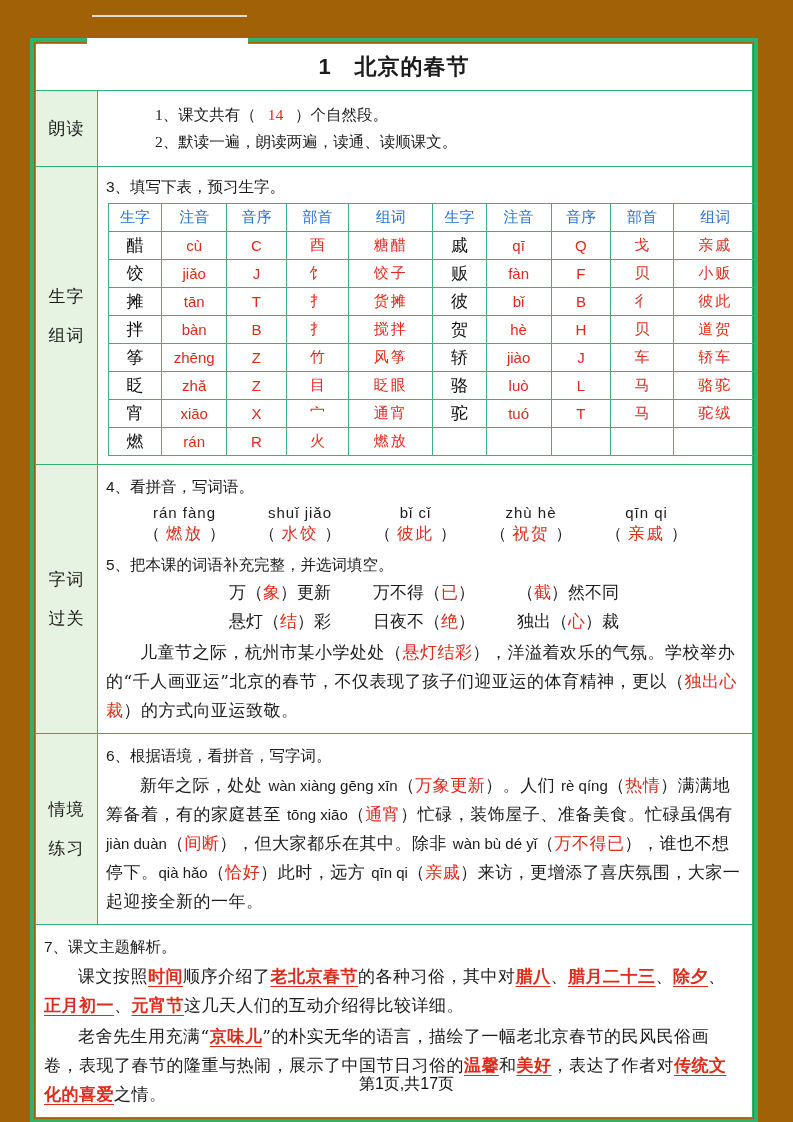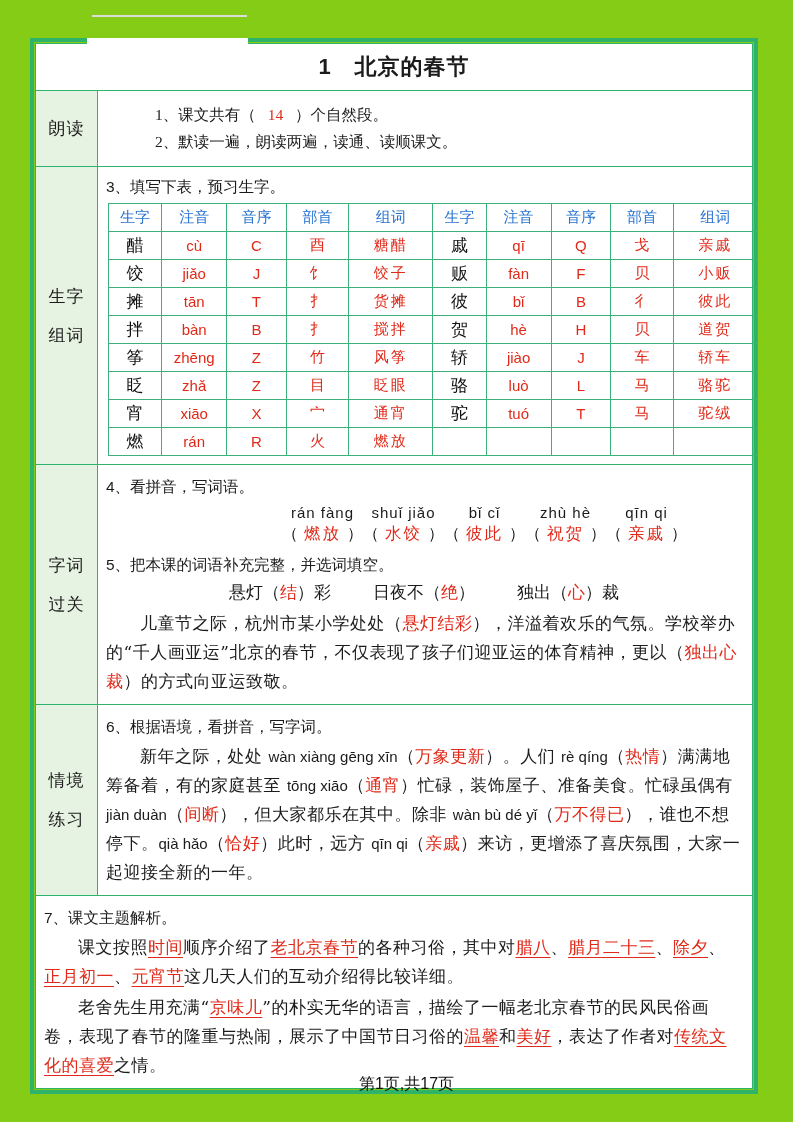--- a/index.html
+++ b/index.html
@@ -7,58 +7,58 @@
     --grid:#3cb27a;
     --labelbg:#e7f3e2;
     --red:#e02918;
     --blue:#2673d2;
     --ink:#1b1b1b;
     --sans:"Liberation Sans","DejaVu Sans",sans-serif;
     --kai:"DejaVu Serif","Liberation Serif",serif;
   }
   *{margin:0;padding:0;box-sizing:border-box;}
   html,body{background:#ffffff;}
-  .page{position:relative;width:793px;height:1122px;background:#84cc16;overflow:hidden;
+  .page{position:relative;width:793px;height:1122px;background:#a16207;overflow:hidden;
         font-family:var(--sans);color:var(--ink);}
   .artifact-line{position:absolute;left:92px;top:15px;width:155px;height:2px;background:#dcdcdc;}
   .sheet{position:absolute;left:30px;top:38px;width:728px;border:4px solid var(--green);}
   .sheet-inner{border:1px solid var(--green);margin:1px;background:#fff;}
   .border-gap{position:absolute;top:-4px;left:53px;width:161px;height:7px;background:#ffffff;}
 
   .title-row{height:46px;line-height:46px;text-align:center;font-size:22px;font-weight:bold;
              letter-spacing:1px;}
   .srow{display:flex;border-top:1px solid var(--green);}
   .label{width:62px;flex:0 0 62px;background:var(--labelbg);border-right:1px solid var(--green);
          display:flex;flex-direction:column;align-items:center;justify-content:center;gap:16px;
          font-size:17px;letter-spacing:1px;}
   .content{flex:1;padding:8px 10px 8px 8px;}
 
   .instr{font-size:15.5px;line-height:27px;}
   .c-rn{color:var(--red);padding:0 8px;}
   .c-r{color:var(--red);font-family:var(--kai);}
-  .c-ru{color:var(--red);font-family:var(--kai);text-decoration:underline;text-underline-offset:4px;}
+  .c-ru{color:var(--red);font-family:var(--kai);text-decoration:underline;text-underline-offset:4px;font-weight:bold;}
   .c-p{font-family:var(--sans);font-size:15px;}
 
   
   .row-reading .content{padding:10px 12px;font-family:Liberation Serif, serif;}
   .row-reading{min-height:76px;gap:45px;}
 
   
   .row-chars .content{padding:6px 8px 8px 8px;}
   .chartable{border-collapse:collapse;width:650px;margin:3px 0 0 2px;table-layout:fixed;}
   .chartable th,.chartable td{border:1px solid var(--grid);text-align:center;height:28px;
                               padding:0 2px;overflow:hidden;white-space:nowrap;}
   .chartable th{color:var(--blue);font-size:15px;font-weight:normal;font-family:var(--sans);}
   .chartable td.hz{font-family:var(--kai);font-size:17px;color:#111;}
   .chartable td.py{font-family:Liberation Sans, sans-serif;font-size:15px;color:var(--red);}
   .chartable td.rad{font-family:var(--kai);font-size:15px;color:var(--red);}
   .chartable td.word{font-family:Liberation Serif, serif;font-size:15px;color:var(--red);letter-spacing:2px;}
 
   
-  .pw-block{display:flex;justify-content:flex-end;margin:4px 55px 6px 38px;}
+  .pw-block{display:flex;justify-content:space-between;margin:4px 55px 6px 38px;}
   .pw-item{display:flex;flex-direction:column;align-items:center;gap:2px;}
   .pw-pinyin{font-size:15px;letter-spacing:1px;}
   .pw-answer{font-size:16px;}
   .pw-answer .c-r{padding:0 6px;font-size:16.5px;letter-spacing:2px;}
   .phrase-line{display:flex;justify-content:center;gap:42px;font-family:var(--kai);
                font-size:17px;line-height:29px;}
   .para{font-family:var(--kai);font-size:17px;line-height:29px;text-indent:2em;
         letter-spacing:0.5px;margin-top:2px;}
   .para .c-p{letter-spacing:0;}
 
@@ -246,20 +246,25 @@
               <div class="pw-pinyin">zhù hè</div>
               <div class="pw-answer"><span>（</span><span class="c-r">祝贺</span><span>）</span></div>
             </div>
             <div class="pw-item">
               <div class="pw-pinyin">qīn qi</div>
               <div class="pw-answer"><span>（</span><span class="c-r">亲戚</span><span>）</span></div>
             </div>
           </div>
           <div class="instr">5、把本课的词语补充完整，并选词填空。</div>
           <div class="phrase-line">
+            <span><span>万（</span><span class="c-r">象</span><span>）更新</span></span>
+            <span><span>万不得（</span><span class="c-r">已</span><span>）</span></span>
+            <span><span>（</span><span class="c-r">截</span><span>）然不同</span></span>
+          </div>
+          <div class="phrase-line">
             <span><span>悬灯（</span><span class="c-r">结</span><span>）彩</span></span>
             <span><span>日夜不（</span><span class="c-r">绝</span><span>）</span></span>
             <span><span>独出（</span><span class="c-r">心</span><span>）裁</span></span>
           </div>
           <div class="para"><span>儿童节之际，杭州市某小学处处（</span><span class="c-r">悬灯结彩</span><span>），洋溢着欢乐的气氛。学校举办的“千人画亚运”北京的春节，不仅表现了孩子们迎亚运的体育精神，更以（</span><span class="c-r">独出心裁</span><span>）的方式向亚运致敬。</span></div>
         </div>
       </div>
 
       <div class="srow">
         <div class="label">

